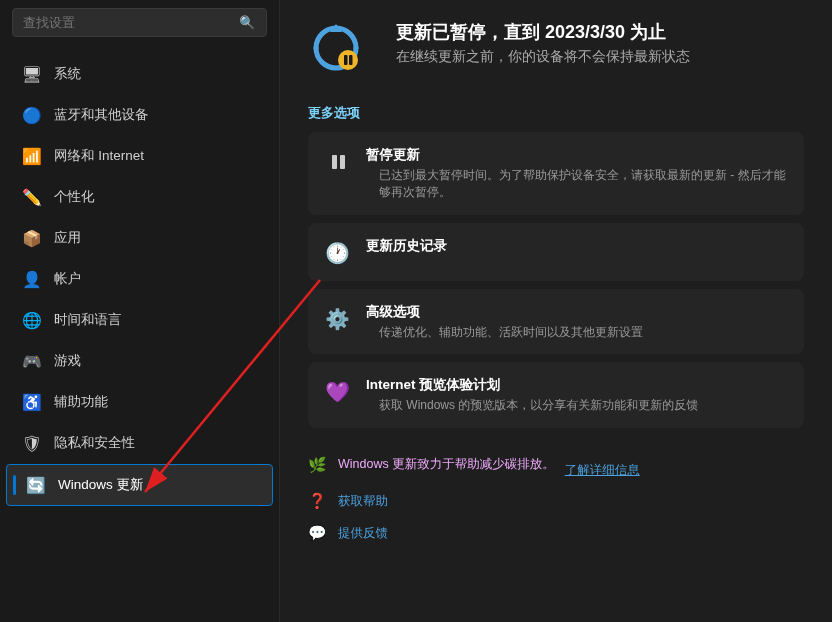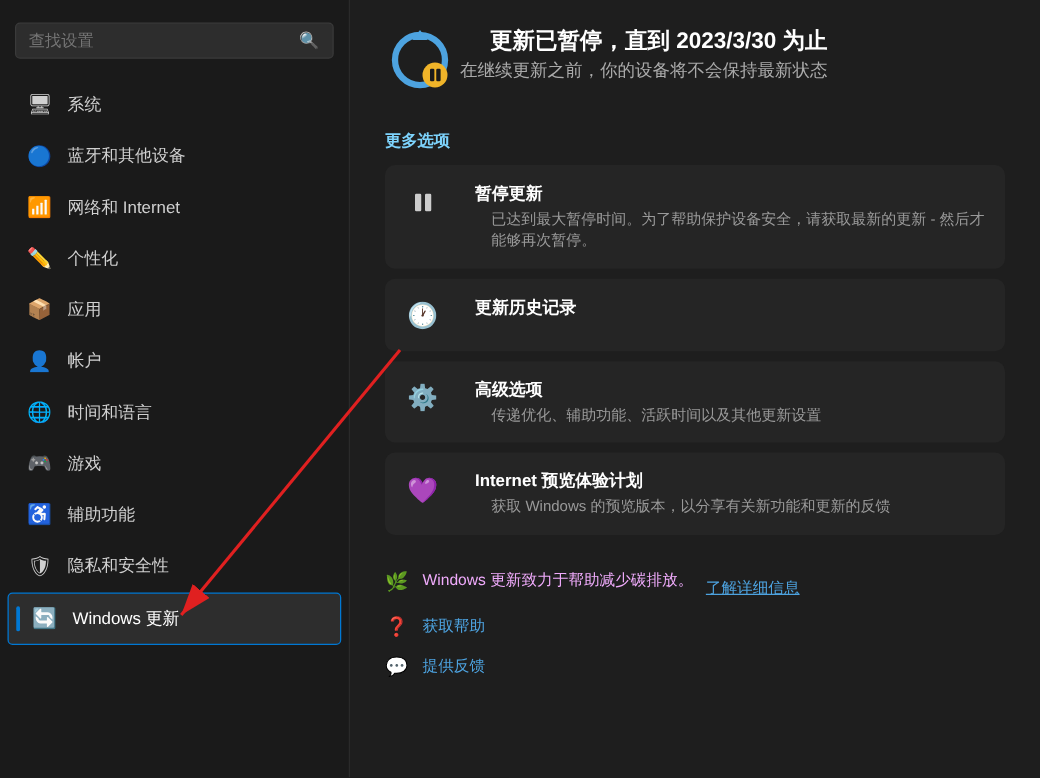--- a/index.html
+++ b/index.html
@@ -13,21 +13,20 @@
       overflow: hidden;
     }
 
     
     .sidebar {
       width: 280px;
       min-width: 280px;
       background: #1a1a1a;
       display: flex;
       flex-direction: column;
-      padding-top: 10px;
       border-right: 1px solid #2a2a2a;
     }
 
     .search-box {
       display: flex;
       align-items: center;
       margin: 8px 12px 16px 12px;
       background: #2d2d2d;
       border-radius: 4px;
       padding: 6px 10px;
@@ -99,23 +98,22 @@
     .main-content {
       flex: 1;
       background: #1e1e1e;
       padding: 20px 28px;
       overflow-y: auto;
     }
 
     .header-section {
       display: flex;
       align-items: flex-start;
-      gap: 4px;
+      gap: 32px;
       margin-bottom: 28px;
-      text-align: right;
     }
 
     .sync-icon-wrap {
       width: 56px;
       height: 56px;
       position: relative;
       flex-shrink: 0;
     }
 
     .sync-svg {
@@ -142,21 +140,21 @@
       margin-bottom: 10px;
     }
 
     .option-card {
       background: #252525;
       border-radius: 8px;
       padding: 14px 16px;
       margin-bottom: 8px;
       display: flex;
       align-items: flex-start;
-      gap: 28px;
+      gap: 14px;
       cursor: pointer;
     }
 
     .option-icon {
       width: 28px;
       height: 28px;
       display: flex;
       align-items: center;
       justify-content: center;
       font-size: 18px;

